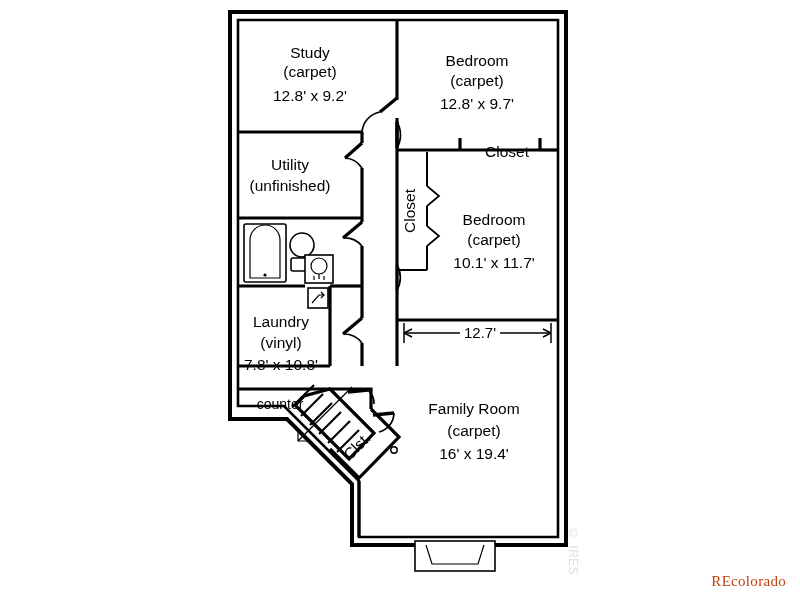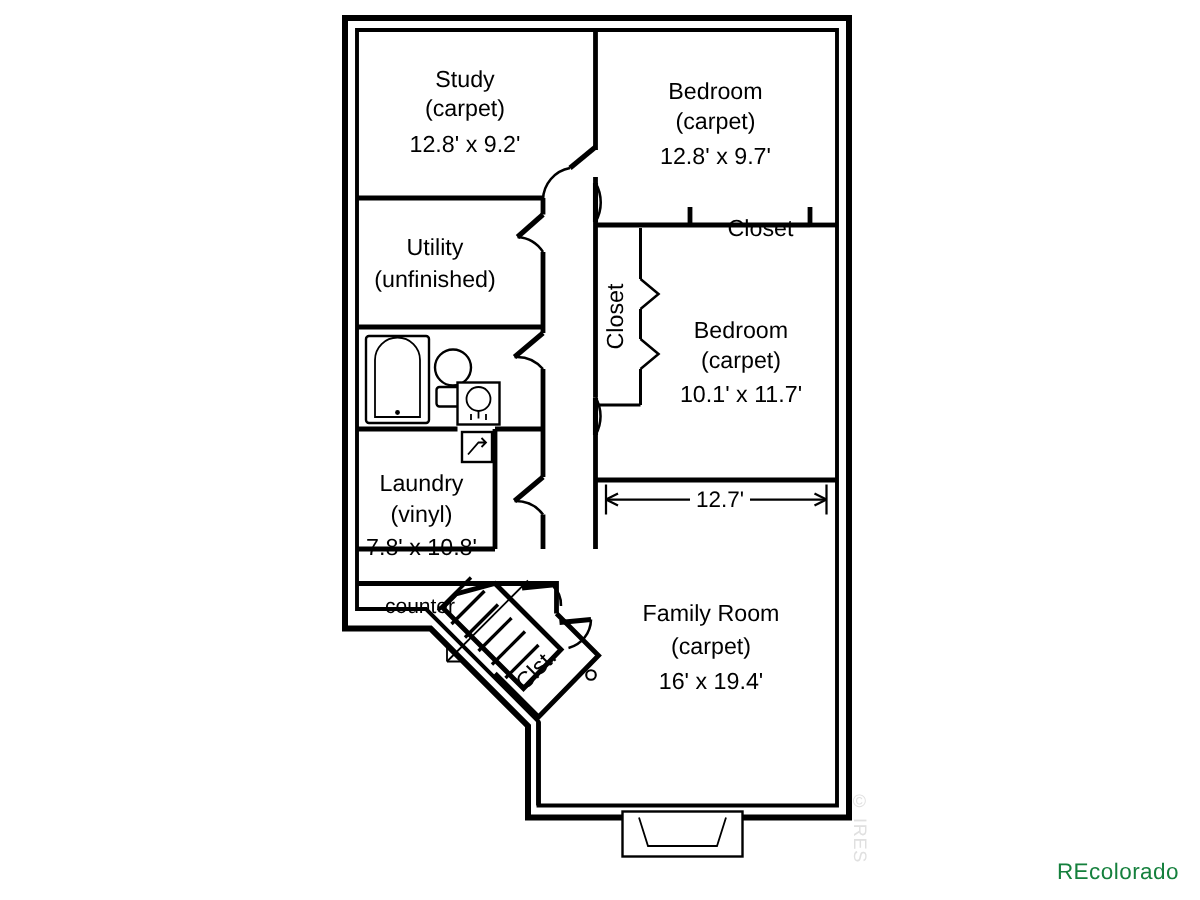--- a/index.html
+++ b/index.html
@@ -94,23 +94,23 @@
     font-family: "Liberation Sans", sans-serif;
     font-size: 15px;
     fill: #000000;
     text-anchor: middle;
     dominant-baseline: middle;
   }
   .watermark-brand {
     position: absolute;
     right: 14px;
     bottom: 10px;
-    font-family: Liberation Sans, sans-serif;
+    font-family: Liberation Serif, serif;
     font-size: 15px;
-    color: #15803d;
+    color: #c2410c;
     letter-spacing: 0.3px;
     user-select: none;
     text-align: right;
   }
   .watermark-ires {
     position: absolute;
     left: 566px;
     top: 527px;
     font-family: "Liberation Sans", sans-serif;
     font-size: 12px;

